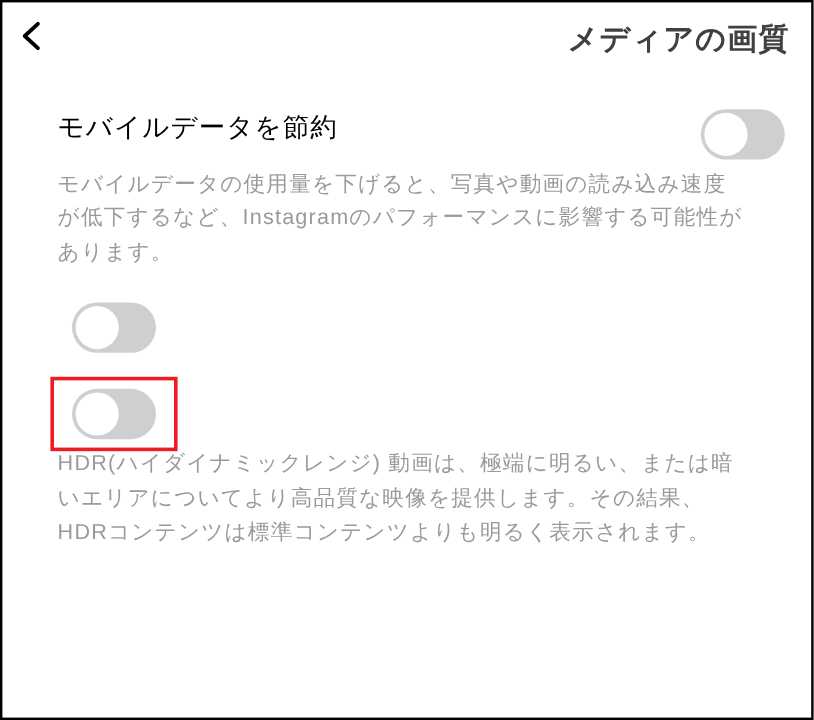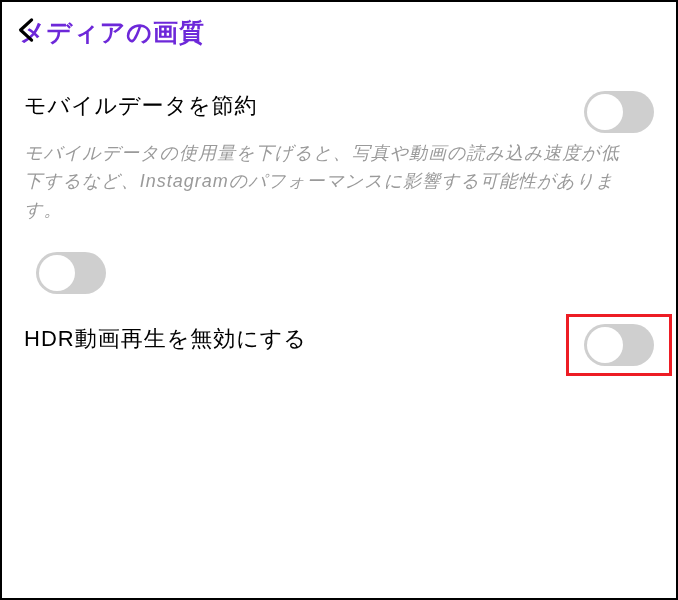--- a/index.html
+++ b/index.html
@@ -26,28 +26,29 @@
       left: 14px;
       top: 14px;
       cursor: pointer;
     }
     .back-icon svg {
       width: 22px;
       height: 28px;
     }
     .page-title {
       flex: 1;
-      text-align: left;
+      text-align: right;
       font-size: 25px;
       font-weight: 700;
-      color: #6d28d9;
+      color: #404040;
       letter-spacing: 1px;
     }
     .content {
       padding: 0 22px;
+      margin-left: 24px;
     }
     .setting-row {
       display: flex;
       align-items: flex-start;
       justify-content: space-between;
       padding: 24px 0 6px;
     }
     .setting-title {
       font-size: 22px;
       font-weight: 400;
@@ -55,21 +56,20 @@
       letter-spacing: 1px;
       flex: 1;
     }
     .setting-desc {
       font-size: 18px;
       color: #9a9a9a;
       line-height: 1.58;
       letter-spacing: 1px;
       padding-right: 30px;
       margin-bottom: 4px;
-      font-style: italic;
     }
     .toggle-wrapper {
       flex-shrink: 0;
       margin-left: 12px;
       position: relative;
     }
     .toggle {
       width: 70px;
       height: 42px;
       background: #cfcfcf;
@@ -124,22 +124,22 @@
 
   <div class="setting-row">
     <div class="toggle-wrapper">
       <div class="toggle">
         <div class="toggle-knob"></div>
       </div>
     </div>
   </div>
 
   <div class="setting-row">
-    <div class="setting-title">HDR動画再生を無効にする</div>
     <div class="toggle-wrapper highlighted">
       <div class="highlight-box"></div>
       <div class="toggle">
         <div class="toggle-knob"></div>
       </div>
     </div>
   </div>
+  <div class="setting-desc">HDR(ハイダイナミックレンジ) 動画は、極端に明るい、または暗いエリアについてより高品質な映像を提供します。その結果、HDRコンテンツは標準コンテンツよりも明るく表示されます。</div>
 
 </div>
 
 </body></html>

